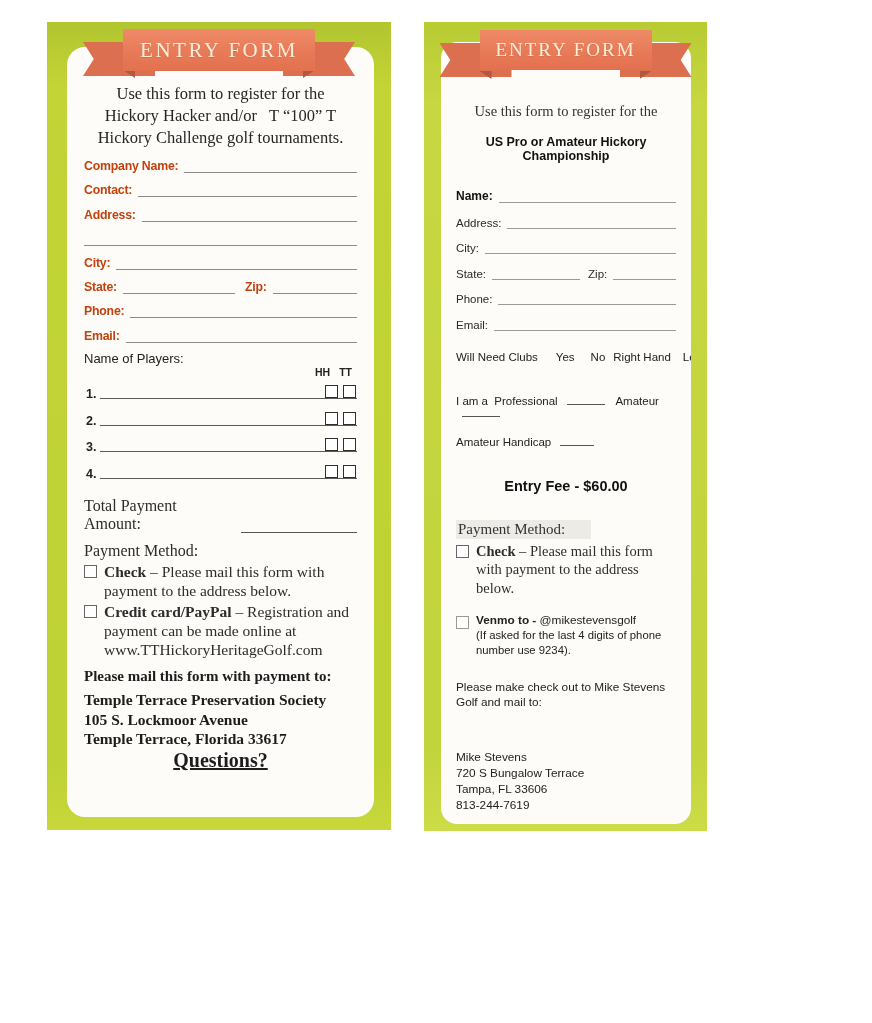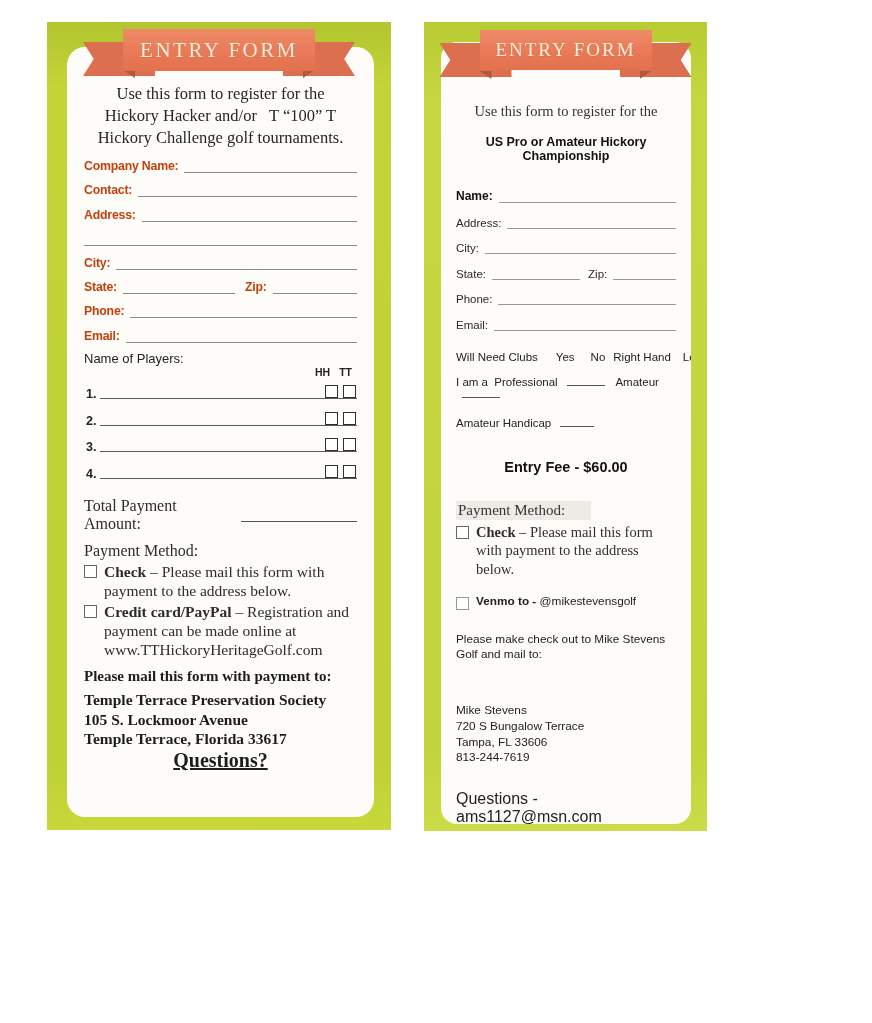--- a/index.html
+++ b/index.html
@@ -55,21 +55,21 @@
   .p-note { font-size:9.2px; color:#3a3a3a; line-height:1.3; }
   .p-note .nb { font-weight:700; font-size:10px; }
   .p-note .gap { display:inline-block; width:34px; }
   .p-cols { display:flex; justify-content:flex-end; gap:9px; font-weight:700; font-size:10.5px;
             padding-right:5px; }
   .prow { position:relative; height:26.5px; }
   .pnum { position:absolute; left:2px; bottom:3px; font-weight:700; font-size:12.5px; }
   .pline { position:absolute; left:16px; right:0; bottom:5px; border-bottom:1.2px solid #5a5a58; }
   .pboxes { position:absolute; right:1px; bottom:6px; display:flex; gap:5px; }
 
-  .total-row { display:flex; align-items:center; margin-top:13px; font-size:16px; color:#2c2c2c; }
+  .total-row { display:flex; align-items:flex-end; margin-top:13px; font-size:16px; color:#2c2c2c; }
   .total-row .fline { flex:0 1 118px; border-color:#555; }
   .pm-head { font-size:16px; margin-top:9px; color:#2c2c2c; }
   .pm-item { display:flex; font-size:15.5px; line-height:1.23; margin-top:2px; color:#2c2c2c; }
   .pm-cb { flex:0 0 13px; height:13px; border:1.4px solid #666; margin:3px 7px 0 0; background:#fff; }
   .mail-head { font-weight:700; font-size:15px; margin-top:9px; color:#1d1d1d; }
   .mail-block { margin-top:5px; font-size:15.5px; line-height:1.26; color:#1d1d1d; }
   .mail-block .rg { font-weight:400; color:#333; }
   .q-line { text-align:center; font-weight:700; font-size:20px; margin-top:0; color:#1d1d1d;text-decoration:underline; }
 
   
@@ -78,21 +78,21 @@
   .r-title { text-align:center; font-weight:700; font-size:12.5px; margin-top:15px; color:#111; }
   .r-fields { margin-top:25px; }
   .rfrow { display:flex; align-items:flex-end; height:15px; margin-bottom:10.5px; }
   .rlabel { font-size:11.5px; color:#2a2a2a; white-space:nowrap; }
   .rlabel.bold { font-weight:700; font-size:12px; color:#111; }
   .rfrow .fline { border-color:#9a9a96; height:12px; }
   .rfrow .fline.state { flex:0 0 88px; }
   .inline-line { display:inline-block; width:38px; border-bottom:1.2px solid #555; height:10px; }
   .r-clubs { display:flex; gap:0; font-size:11.5px; margin-top:20px; color:#222; }
   .r-clubs span { white-space:nowrap; }
-  .r-pro { font-size:11.5px; margin-top:13px; color:#222; }
+  .r-pro { font-size:11.5px; margin-top:32px; color:#222; }
   .r-handicap { font-size:11.5px; margin-top:17px; color:#222; }
   .r-fee { text-align:center; font-weight:700; font-size:14.5px; margin-top:30px; color:#111; }
   .r-pm-head { font-family:"Liberation Serif", serif; font-size:15px; margin-top:26px; color:#333;
                background:#ecebe6; display:inline-block; padding:1px 26px 1px 2px; }
   .r-pm-item { display:flex; font-family:"Liberation Serif", serif; font-size:14.5px;
                line-height:1.3; margin-top:3px; color:#2e2e2e; }
   .r-venmo { display:flex; margin-top:15px; font-size:11.8px; line-height:1.3; color:#222; }
   .r-venmo .pm-cb { border-color:#999; }
   .r-note { font-size:11.3px; }
   .r-make { font-size:11.8px; margin-top:22px; line-height:1.3; color:#222; }
@@ -293,20 +293,21 @@
         </div>
         <div class="r-pm-item">
           <span class="pm-cb"></span>
           <div><span class="b">Check</span><span> – Please mail this form with payment to the address below.</span></div>
         </div>
 
         <div class="r-venmo">
           <span class="pm-cb"></span>
           <div>
             <span class="b">Venmo to -</span><span> @mikestevensgolf</span>
+            <div class="r-note">(If asked for the last 4 digits of phone number use 9234).</div>
           </div>
         </div>
 
         <div class="r-make">Please make check out to Mike Stevens Golf and mail to:</div>
 
         <div class="r-mail">
           <div>Mike Stevens</div>
           <div>720 S Bungalow Terrace</div>
           <div>Tampa, FL 33606</div>
           <div>813-244-7619</div>

